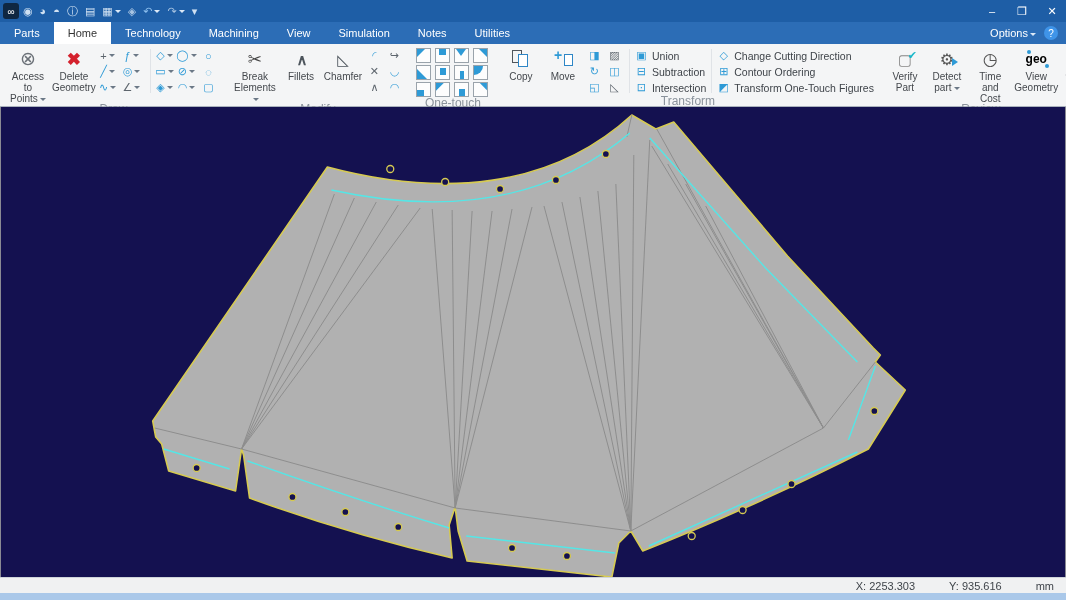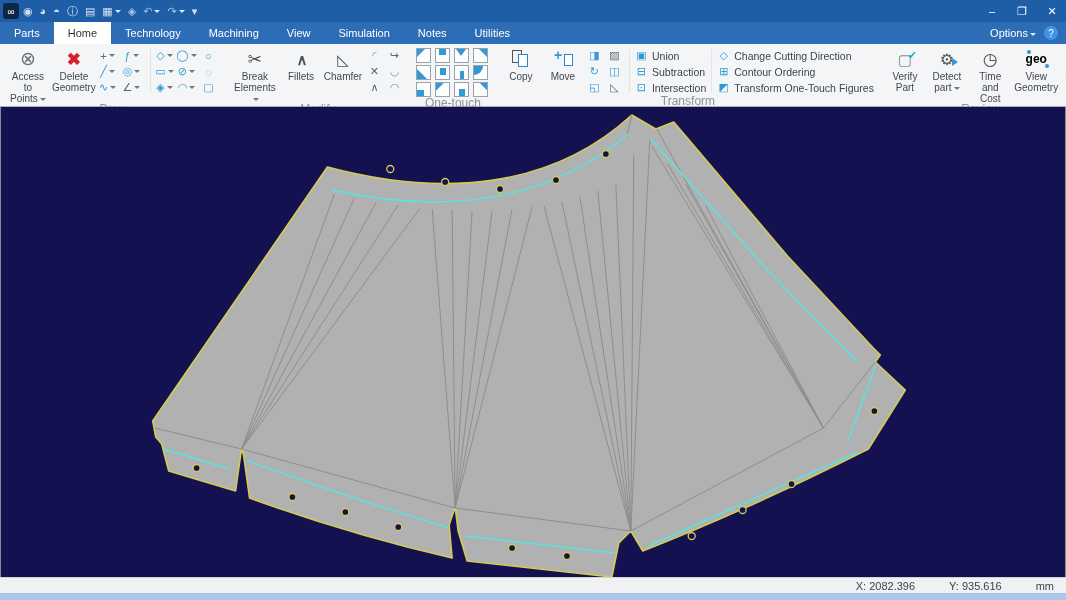--- a/index.html
+++ b/index.html
@@ -394,17 +394,17 @@
       <circle cx="567" cy="556" r="3.5"></circle>
       <circle cx="692" cy="536" r="3.5"></circle>
       <circle cx="743" cy="510" r="3.5"></circle>
       <circle cx="792" cy="484" r="3.5"></circle>
       <circle cx="875" cy="411" r="3.5"></circle>
     </g>
   </svg>
 </div>
 
 <div class="statusbar">
-  <span>X: 2082.396</span>
+  <span>X: 2253.303</span>
   <span>Y: 935.616</span>
   <span>mm</span>
 </div>
 <div class="bottomstrip"></div>
 
 </body></html>

